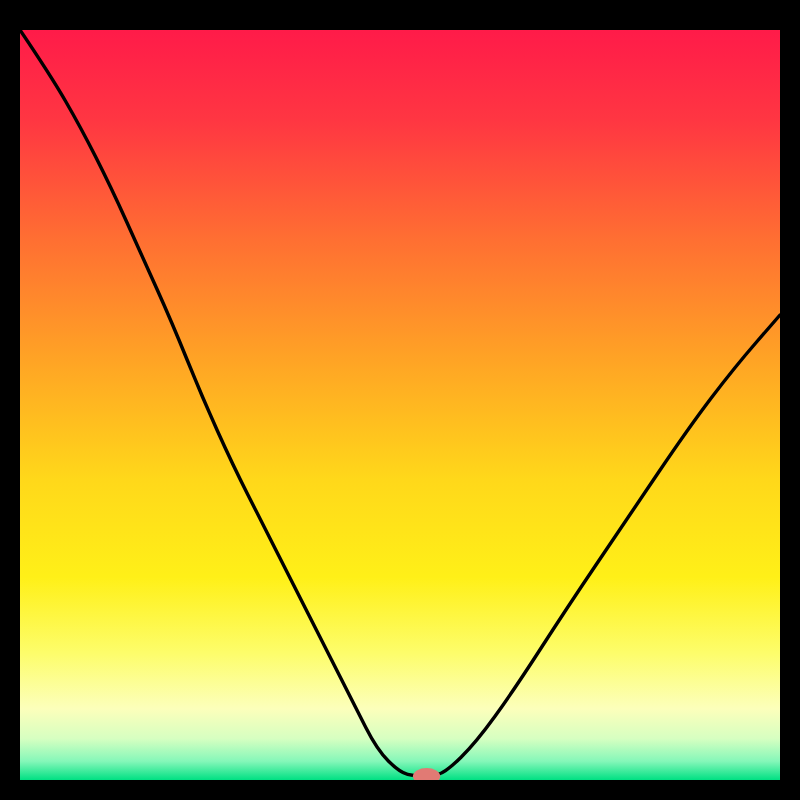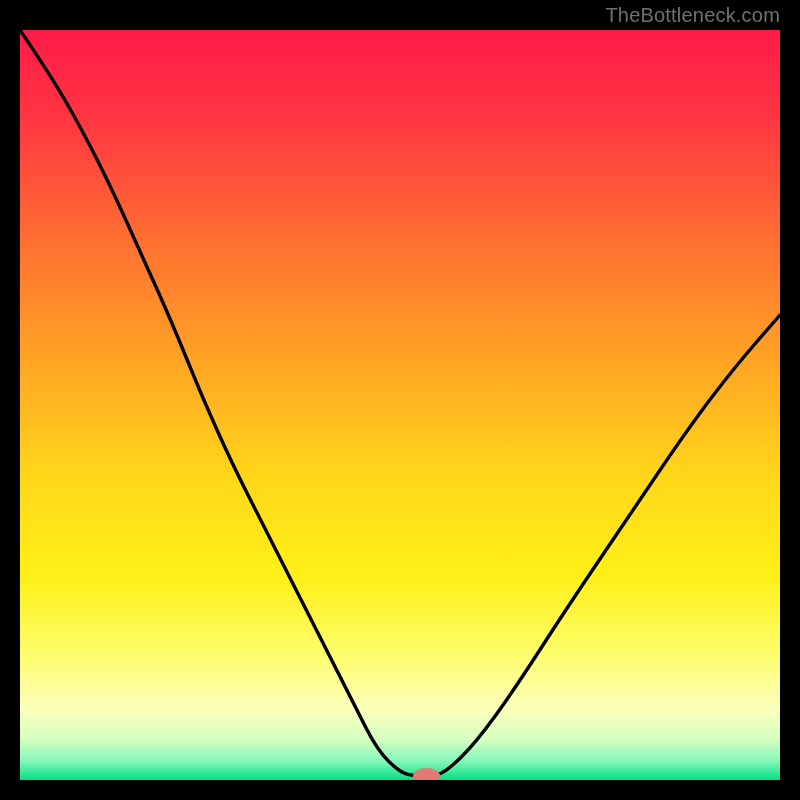--- a/index.html
+++ b/index.html
@@ -32,21 +32,20 @@
     color: #70716f;
     font-weight: normal;
     letter-spacing: 0.2px;
   }
   svg { display: block; }
 </style>
 </head>
 <body>
 
 <div class="frame">
-  <div class="watermark">TheBottleneck.com</div>
 
   <svg class="plot" viewBox="0 0 100 100" preserveAspectRatio="none">
     <defs>
       <linearGradient id="bg-grad" x1="0" y1="0" x2="0" y2="1">
           <stop offset="0.00%" stop-color="#ff1b49"></stop>
           <stop offset="12.00%" stop-color="#ff3642"></stop>
           <stop offset="28.00%" stop-color="#ff6f32"></stop>
           <stop offset="45.00%" stop-color="#ffa724"></stop>
           <stop offset="60.00%" stop-color="#ffd81a"></stop>
           <stop offset="73.00%" stop-color="#fff018"></stop>

